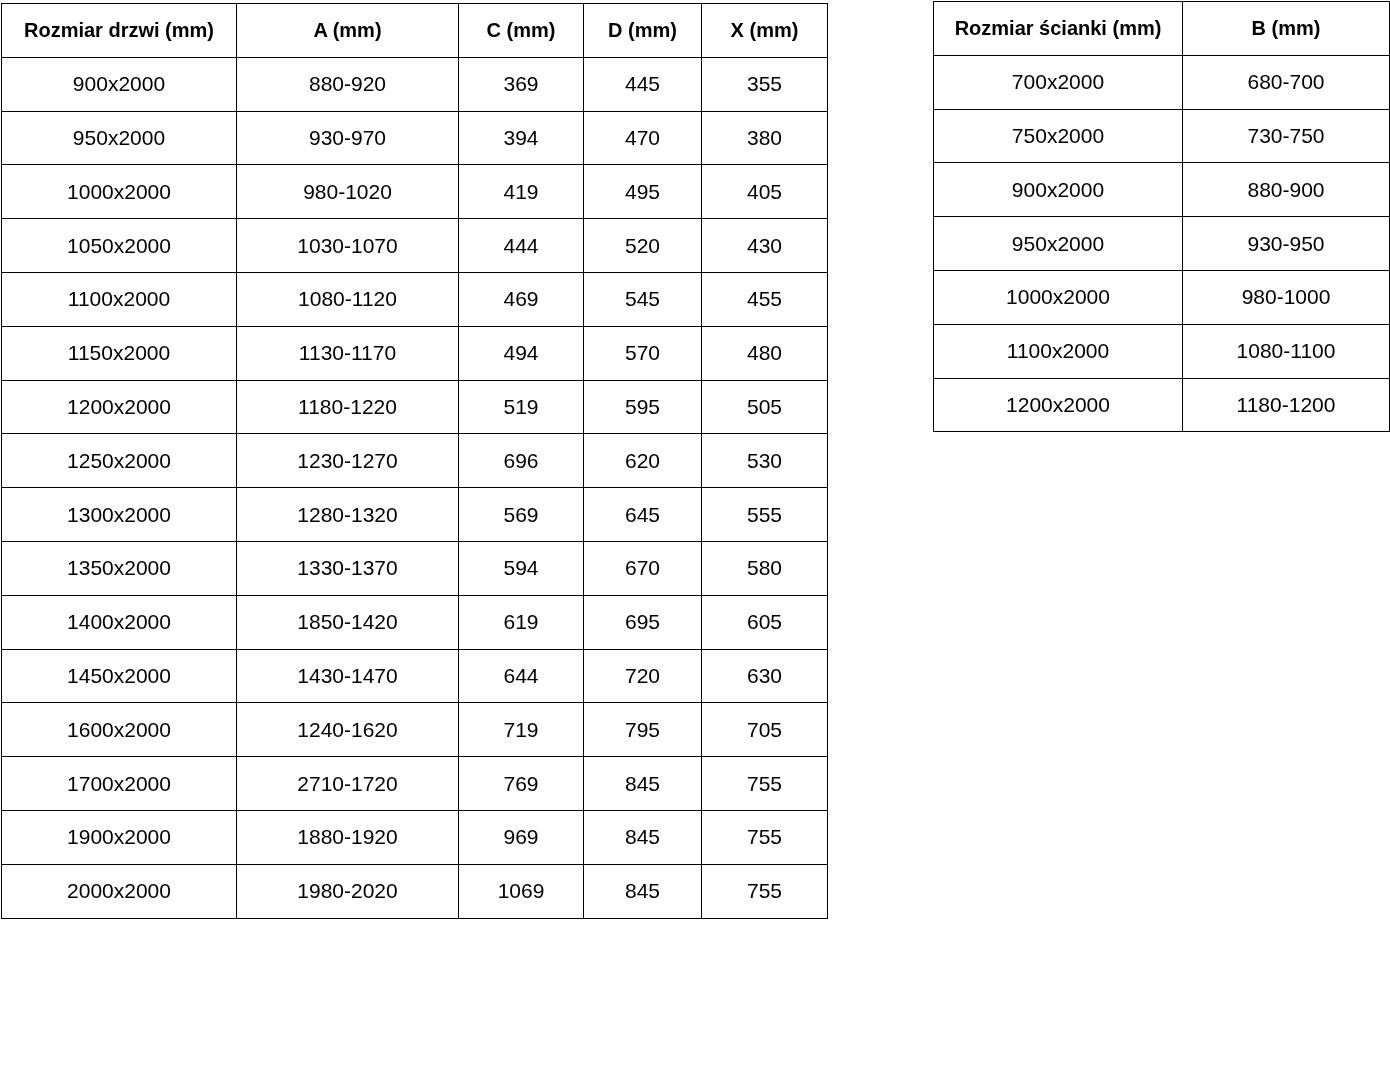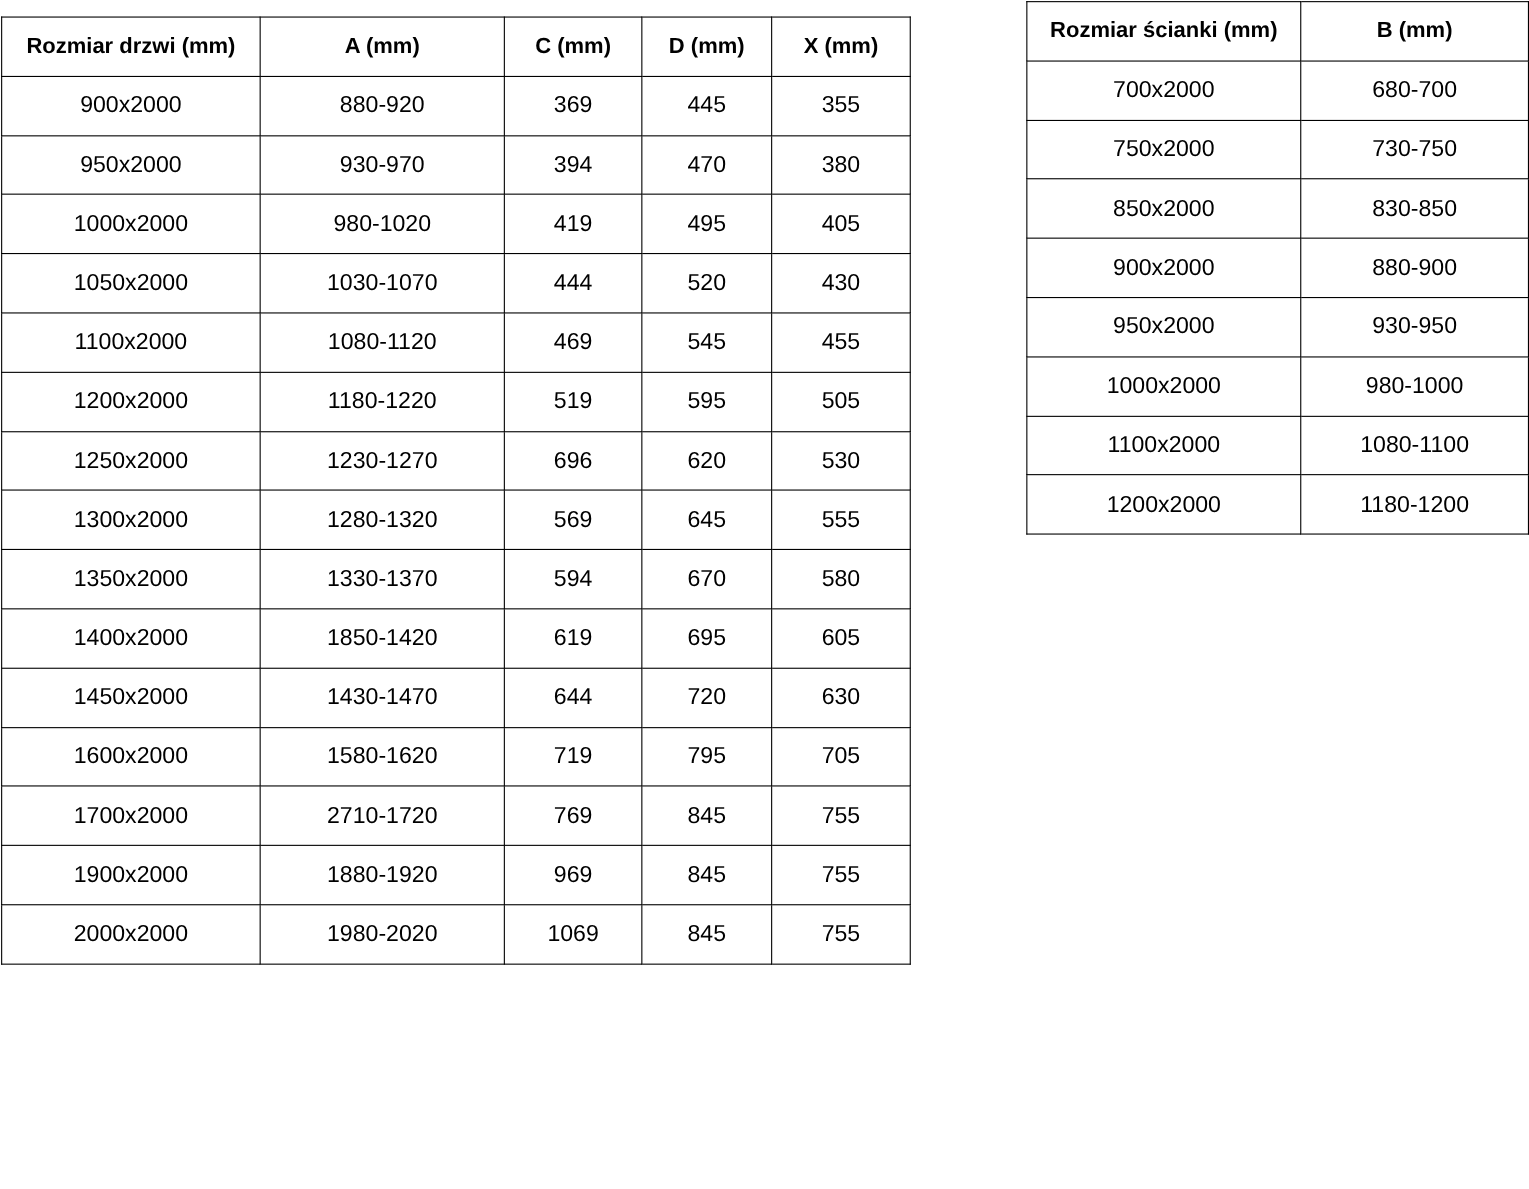--- a/index.html
+++ b/index.html
@@ -36,21 +36,21 @@
     white-space: nowrap;
   }
   table th {
     font-weight: bold;
     font-size: 20px;
   }
   
   #doors-table {
     position: absolute;
     left: 1px;
-    top: 15px;
+    top: 3px;
     width: 826px;
   }
   #doors-table col.c-size  { width: 235px; }
   #doors-table col.c-a     { width: 222px; }
   #doors-table col.c-c     { width: 125px; }
   #doors-table col.c-d     { width: 118px; }
   #doors-table col.c-x     { width: 126px; }
 
   
   #wall-table {
@@ -115,20 +115,27 @@
         <td>430</td>
       </tr>
       <tr>
         <td>1100x2000</td>
         <td>1080-1120</td>
         <td>469</td>
         <td>545</td>
         <td>455</td>
       </tr>
       <tr>
+        <td>1150x2000</td>
+        <td>1130-1170</td>
+        <td>494</td>
+        <td>570</td>
+        <td>480</td>
+      </tr>
+      <tr>
         <td>1200x2000</td>
         <td>1180-1220</td>
         <td>519</td>
         <td>595</td>
         <td>505</td>
       </tr>
       <tr>
         <td>1250x2000</td>
         <td>1230-1270</td>
         <td>696</td>
@@ -158,21 +165,21 @@
       </tr>
       <tr>
         <td>1450x2000</td>
         <td>1430-1470</td>
         <td>644</td>
         <td>720</td>
         <td>630</td>
       </tr>
       <tr>
         <td>1600x2000</td>
-        <td>1580-1620</td>
+        <td>1240-1620</td>
         <td>719</td>
         <td>795</td>
         <td>705</td>
       </tr>
       <tr>
         <td>1700x2000</td>
         <td>2710-1720</td>
         <td>769</td>
         <td>845</td>
         <td>755</td>
@@ -208,24 +215,20 @@
     <tbody>
       <tr>
         <td>700x2000</td>
         <td>680-700</td>
       </tr>
       <tr>
         <td>750x2000</td>
         <td>730-750</td>
       </tr>
       <tr>
-        <td>850x2000</td>
-        <td>830-850</td>
-      </tr>
-      <tr>
         <td>900x2000</td>
         <td>880-900</td>
       </tr>
       <tr>
         <td>950x2000</td>
         <td>930-950</td>
       </tr>
       <tr>
         <td>1000x2000</td>
         <td>980-1000</td>

